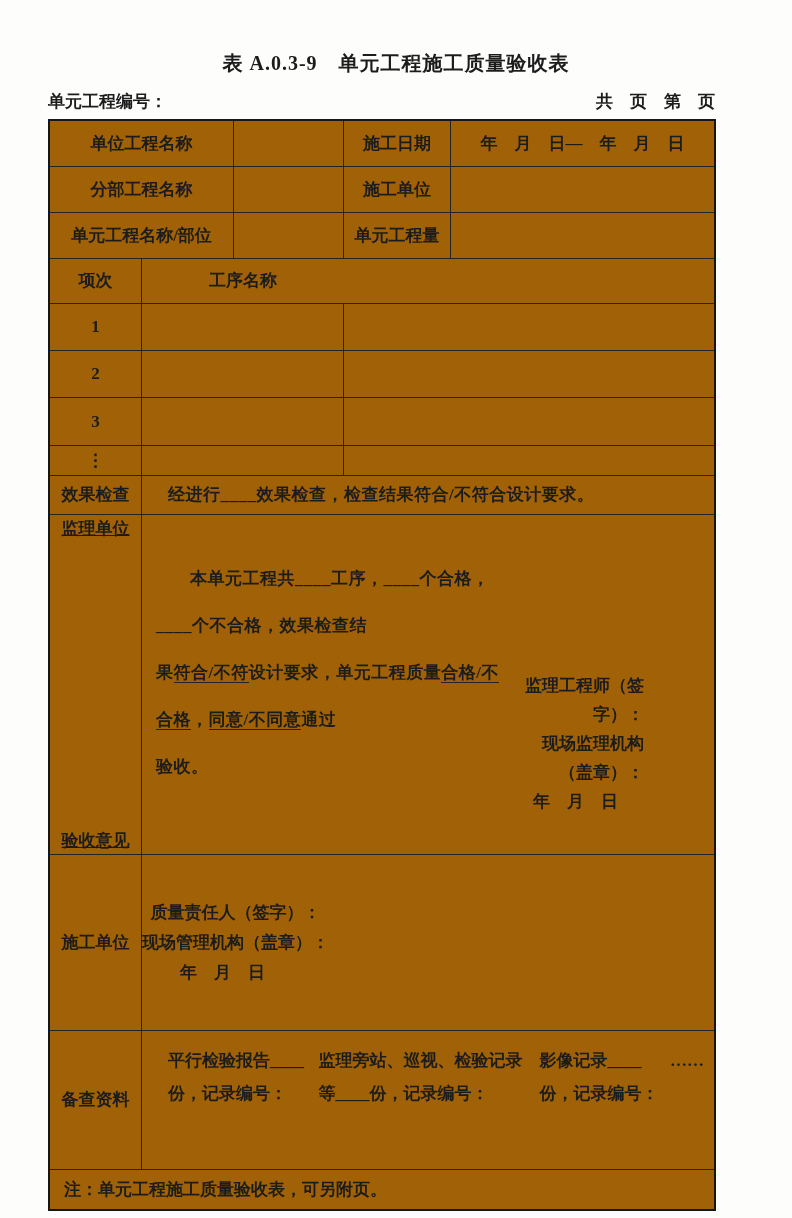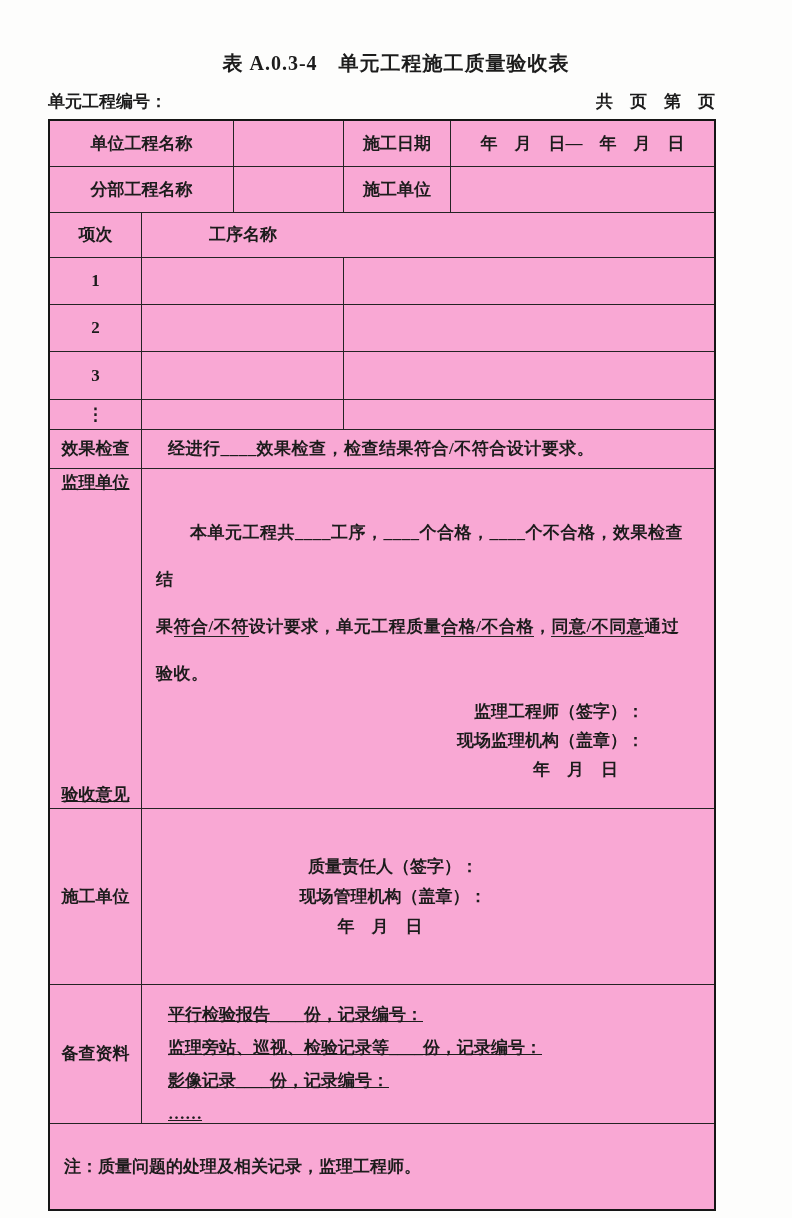--- a/index.html
+++ b/index.html
@@ -19,54 +19,54 @@
   .subline {
     position:absolute; left:48px; right:77px; top:88px; height:26px;
     display:flex; justify-content:space-between; align-items:center;
     font-size:17px; font-weight:bold;
   }
   .form-table {
     position:absolute; left:48px; top:119px; width:668px; height:1092px;
     border:2px solid #161616;
     display:flex; flex-direction:column;
     font-size:17px; font-weight:bold;
-    background:#f9a8d4;
+    background:#a16207;
   }
   .row { display:flex; border-bottom:1.6px solid #242424; }
   .row:last-child { border-bottom:none; flex:1; }
   .cell { border-right:1.6px solid #242424; display:flex; align-items:center; justify-content:center; text-align:center; line-height:1.25; }
   .cell:last-child { border-right:none; }
   .cell.flex { flex:1; }
   .cell.left { justify-content:flex-start; text-align:left; }
   
   .cA { width:184px; } .cB { width:110px; } .cC { width:107px; }
   
   .cN { width:92px; } .cP { width:202px; }
   .h46 { height:46px; } .h45 { height:45px; } .h47 { height:47px; }
   .h48 { height:48px; } .h30 { height:30px; } .h39 { height:39px;justify-content:space-between; }
   .h340 { height:340px; } .h176 { height:176px; } .h139 { height:139px; }
   .label-stack { display:flex; flex-direction:column; align-items:center; justify-content:space-between;text-decoration:underline; }
   .label-stack div { line-height:27px; }
-  .body-cell { flex:1; display:flex; flex-direction:column; align-items:stretch; justify-content:flex-start; }
+  .body-cell { flex:1; display:flex; flex-direction:row; align-items:stretch; justify-content:flex-start; }
   .para { padding:40px 16px 0 14px; font-size:17px; line-height:47px; letter-spacing:.5px; }
   .para .pline:first-child { text-indent:2em; }
   .u { border-bottom:1.6px solid #242424; }
   .sig-block { margin-top:auto; padding:0 70px 38px 0; text-align:right; font-size:17px; line-height:29px; }
   .sig-block .sig-date { padding-right:26px; }
   .sig-center { margin:auto 0; padding:0 70px 0 0; text-align:center; font-size:17px; line-height:30px; }
   .sig-center .sig-date { padding-right:26px; }
-  .archive-lines { padding:13px 10px 0 26px; text-align:left; font-size:17px; line-height:33px;text-decoration:underline; }
+  .archive-lines { padding:13px 10px 0 26px; text-align:left; font-size:17px; line-height:33px; }
   .effect-text { padding-left:26px; letter-spacing:.5px; }
   .note-cell { display:flex; align-items:center; padding-left:14px; font-size:17px; font-weight:bold; }
   .num { font-family:"Liberation Serif","DejaVu Serif",serif; }
 </style>
 </head>
 <body>
 
-<div class="page-title">表 A.0.3-4　单元工程施工质量验收表</div>
+<div class="page-title">表 A.0.3-9　单元工程施工质量验收表</div>
 
 <div class="subline">
   <span>单元工程编号：</span>
   <span>共　页　第　页</span>
 </div>
 
 <div class="form-table">
 
   <div class="row h46">
     <div class="cell cA">单位工程名称</div>
@@ -75,20 +75,26 @@
     <div class="cell flex">年　月　日—　年　月　日</div>
   </div>
 
   <div class="row h46">
     <div class="cell cA">分部工程名称</div>
     <div class="cell cB"></div>
     <div class="cell cC">施工单位</div>
     <div class="cell flex"></div>
   </div>
 
+  <div class="row h46">
+    <div class="cell cA">单元工程名称/部位</div>
+    <div class="cell cB"></div>
+    <div class="cell cC">单元工程量</div>
+    <div class="cell flex"></div>
+  </div>
 
   <div class="row h45">
     <div class="cell cN">项次</div>
     <div class="cell cP">工序名称</div>
   </div>
 
   <div class="row h47">
     <div class="cell cN num">1</div>
     <div class="cell cP"></div>
     <div class="cell flex"></div>
@@ -148,16 +154,16 @@
     <div class="cell cN">备查资料</div>
     <div class="body-cell archive-lines">
       <div>平行检验报告____份，记录编号：</div>
       <div>监理旁站、巡视、检验记录等____份，记录编号：</div>
       <div>影像记录____份，记录编号：</div>
       <div>……</div>
     </div>
   </div>
 
   <div class="row">
-    <div class="cell flex left note-cell">注：质量问题的处理及相关记录，监理工程师。</div>
+    <div class="cell flex left note-cell">注：单元工程施工质量验收表，可另附页。</div>
   </div>
 
 </div>
 
 </body></html>

